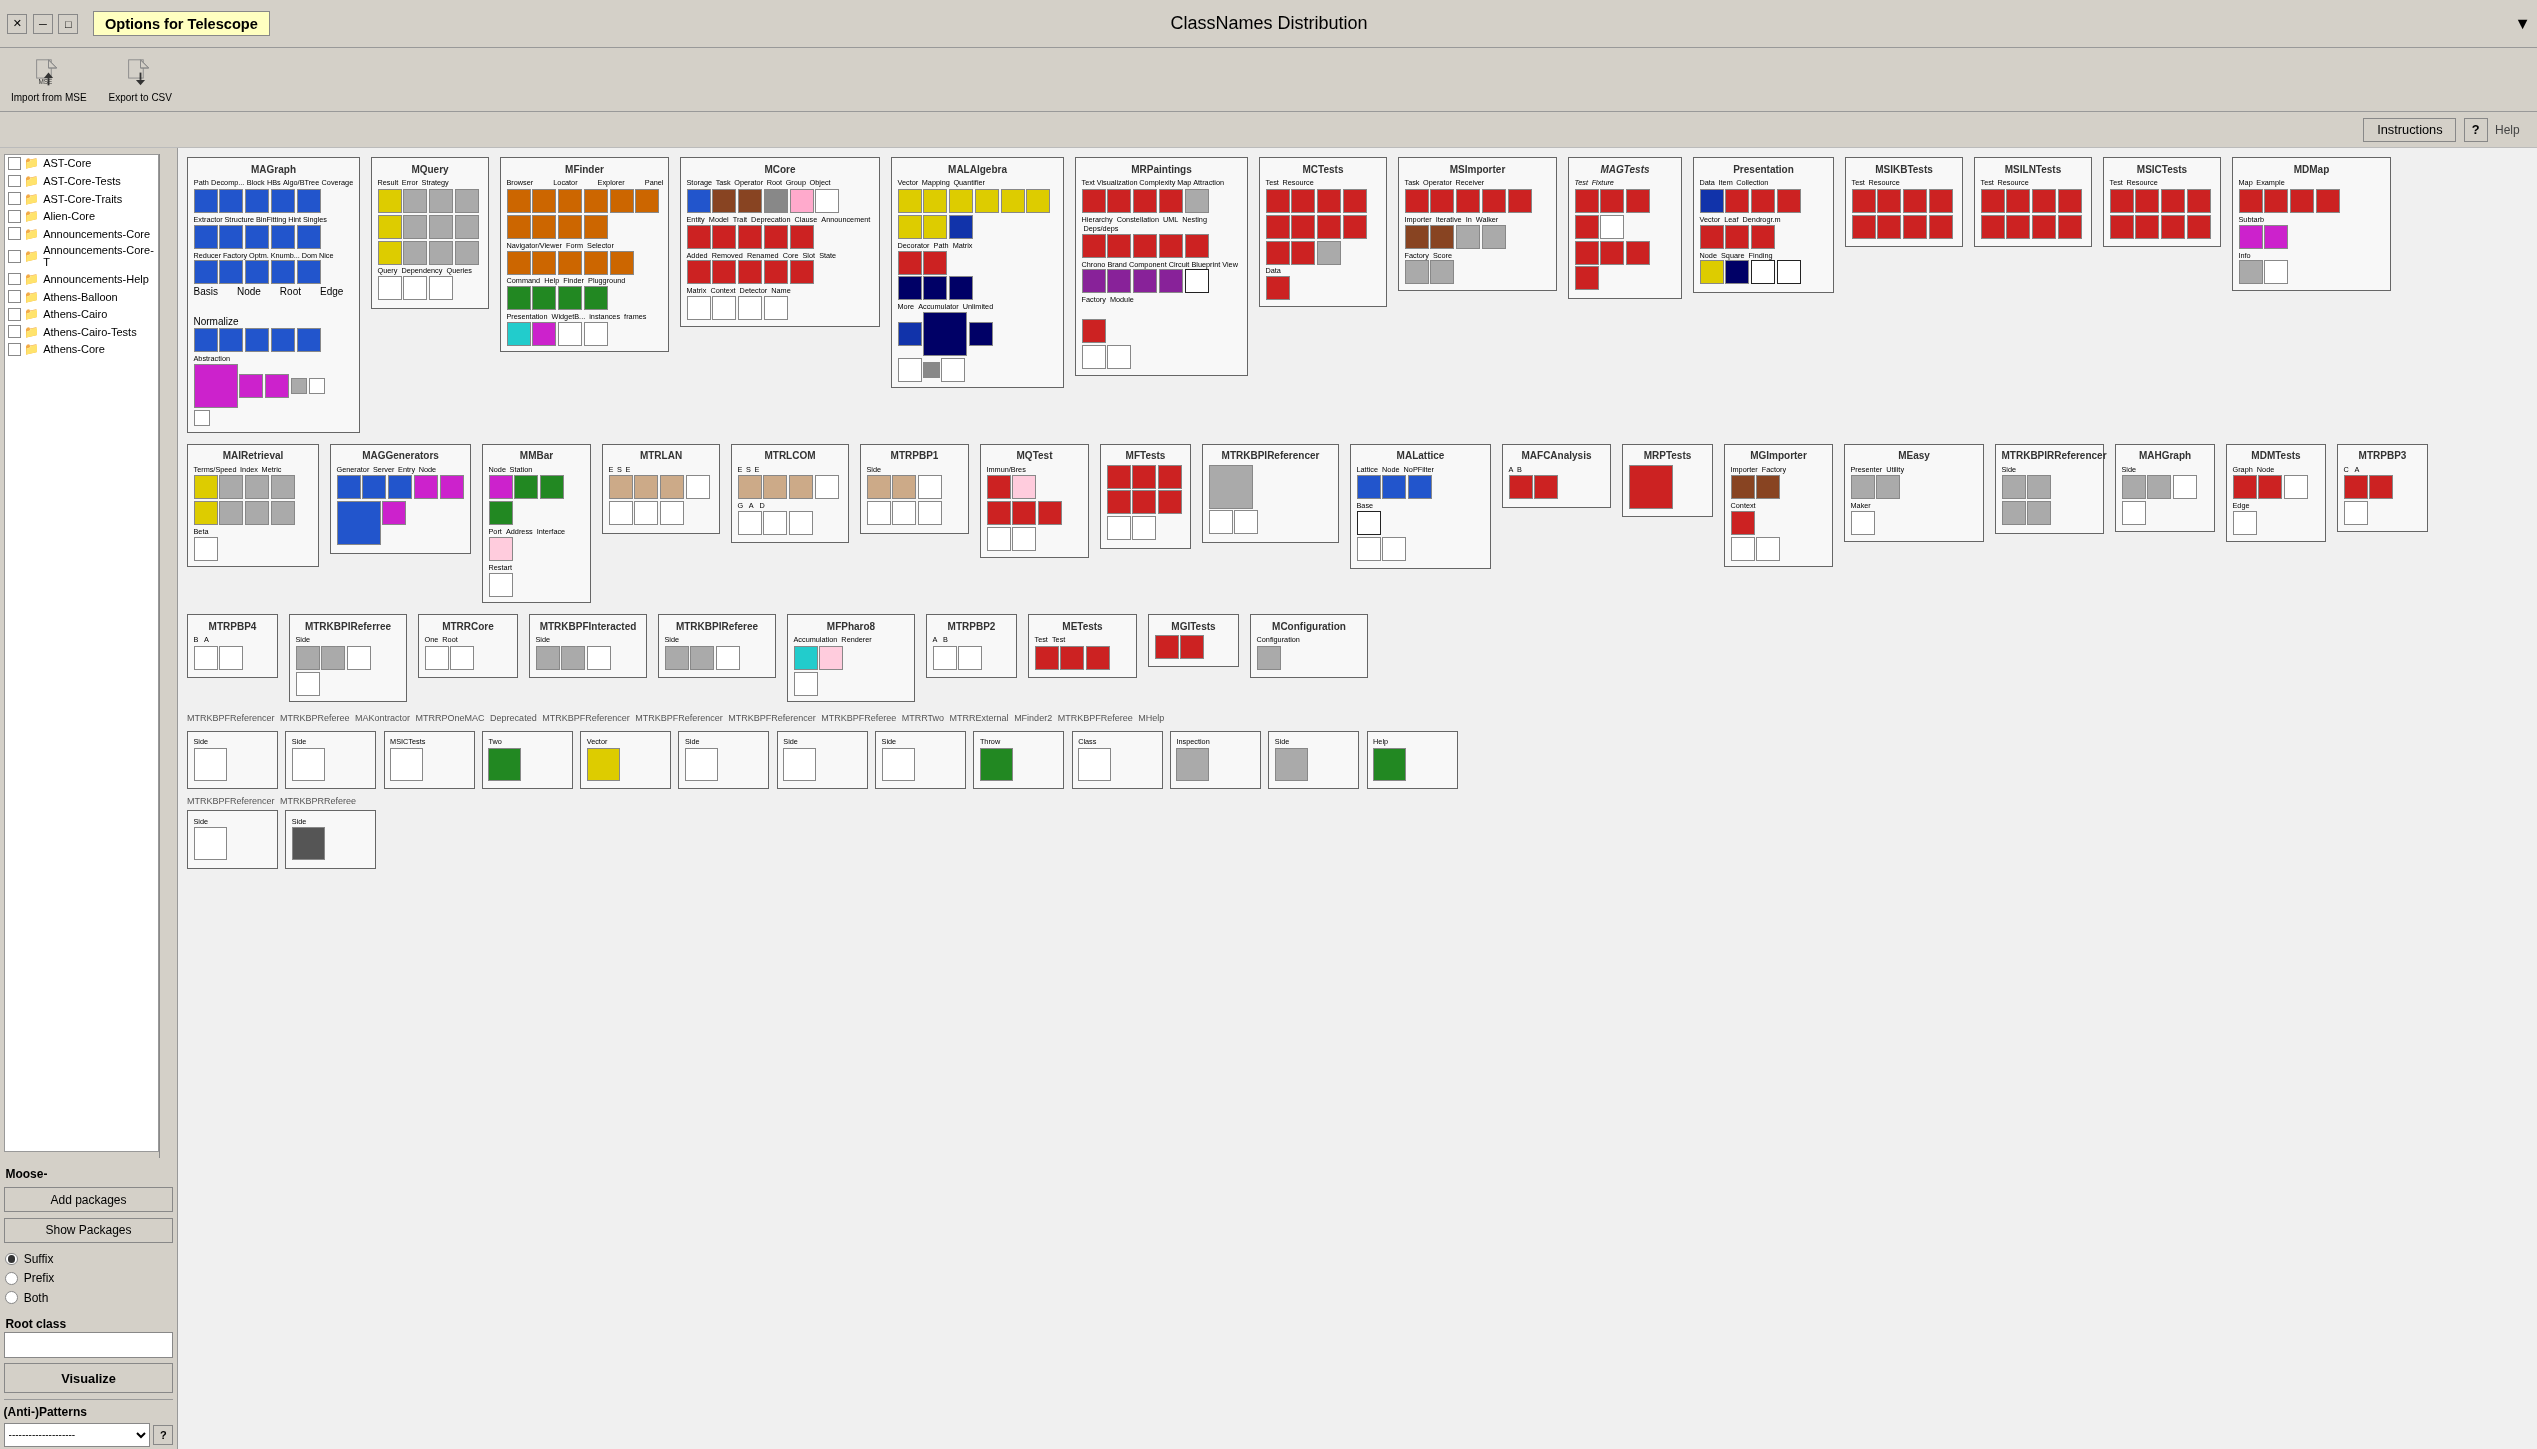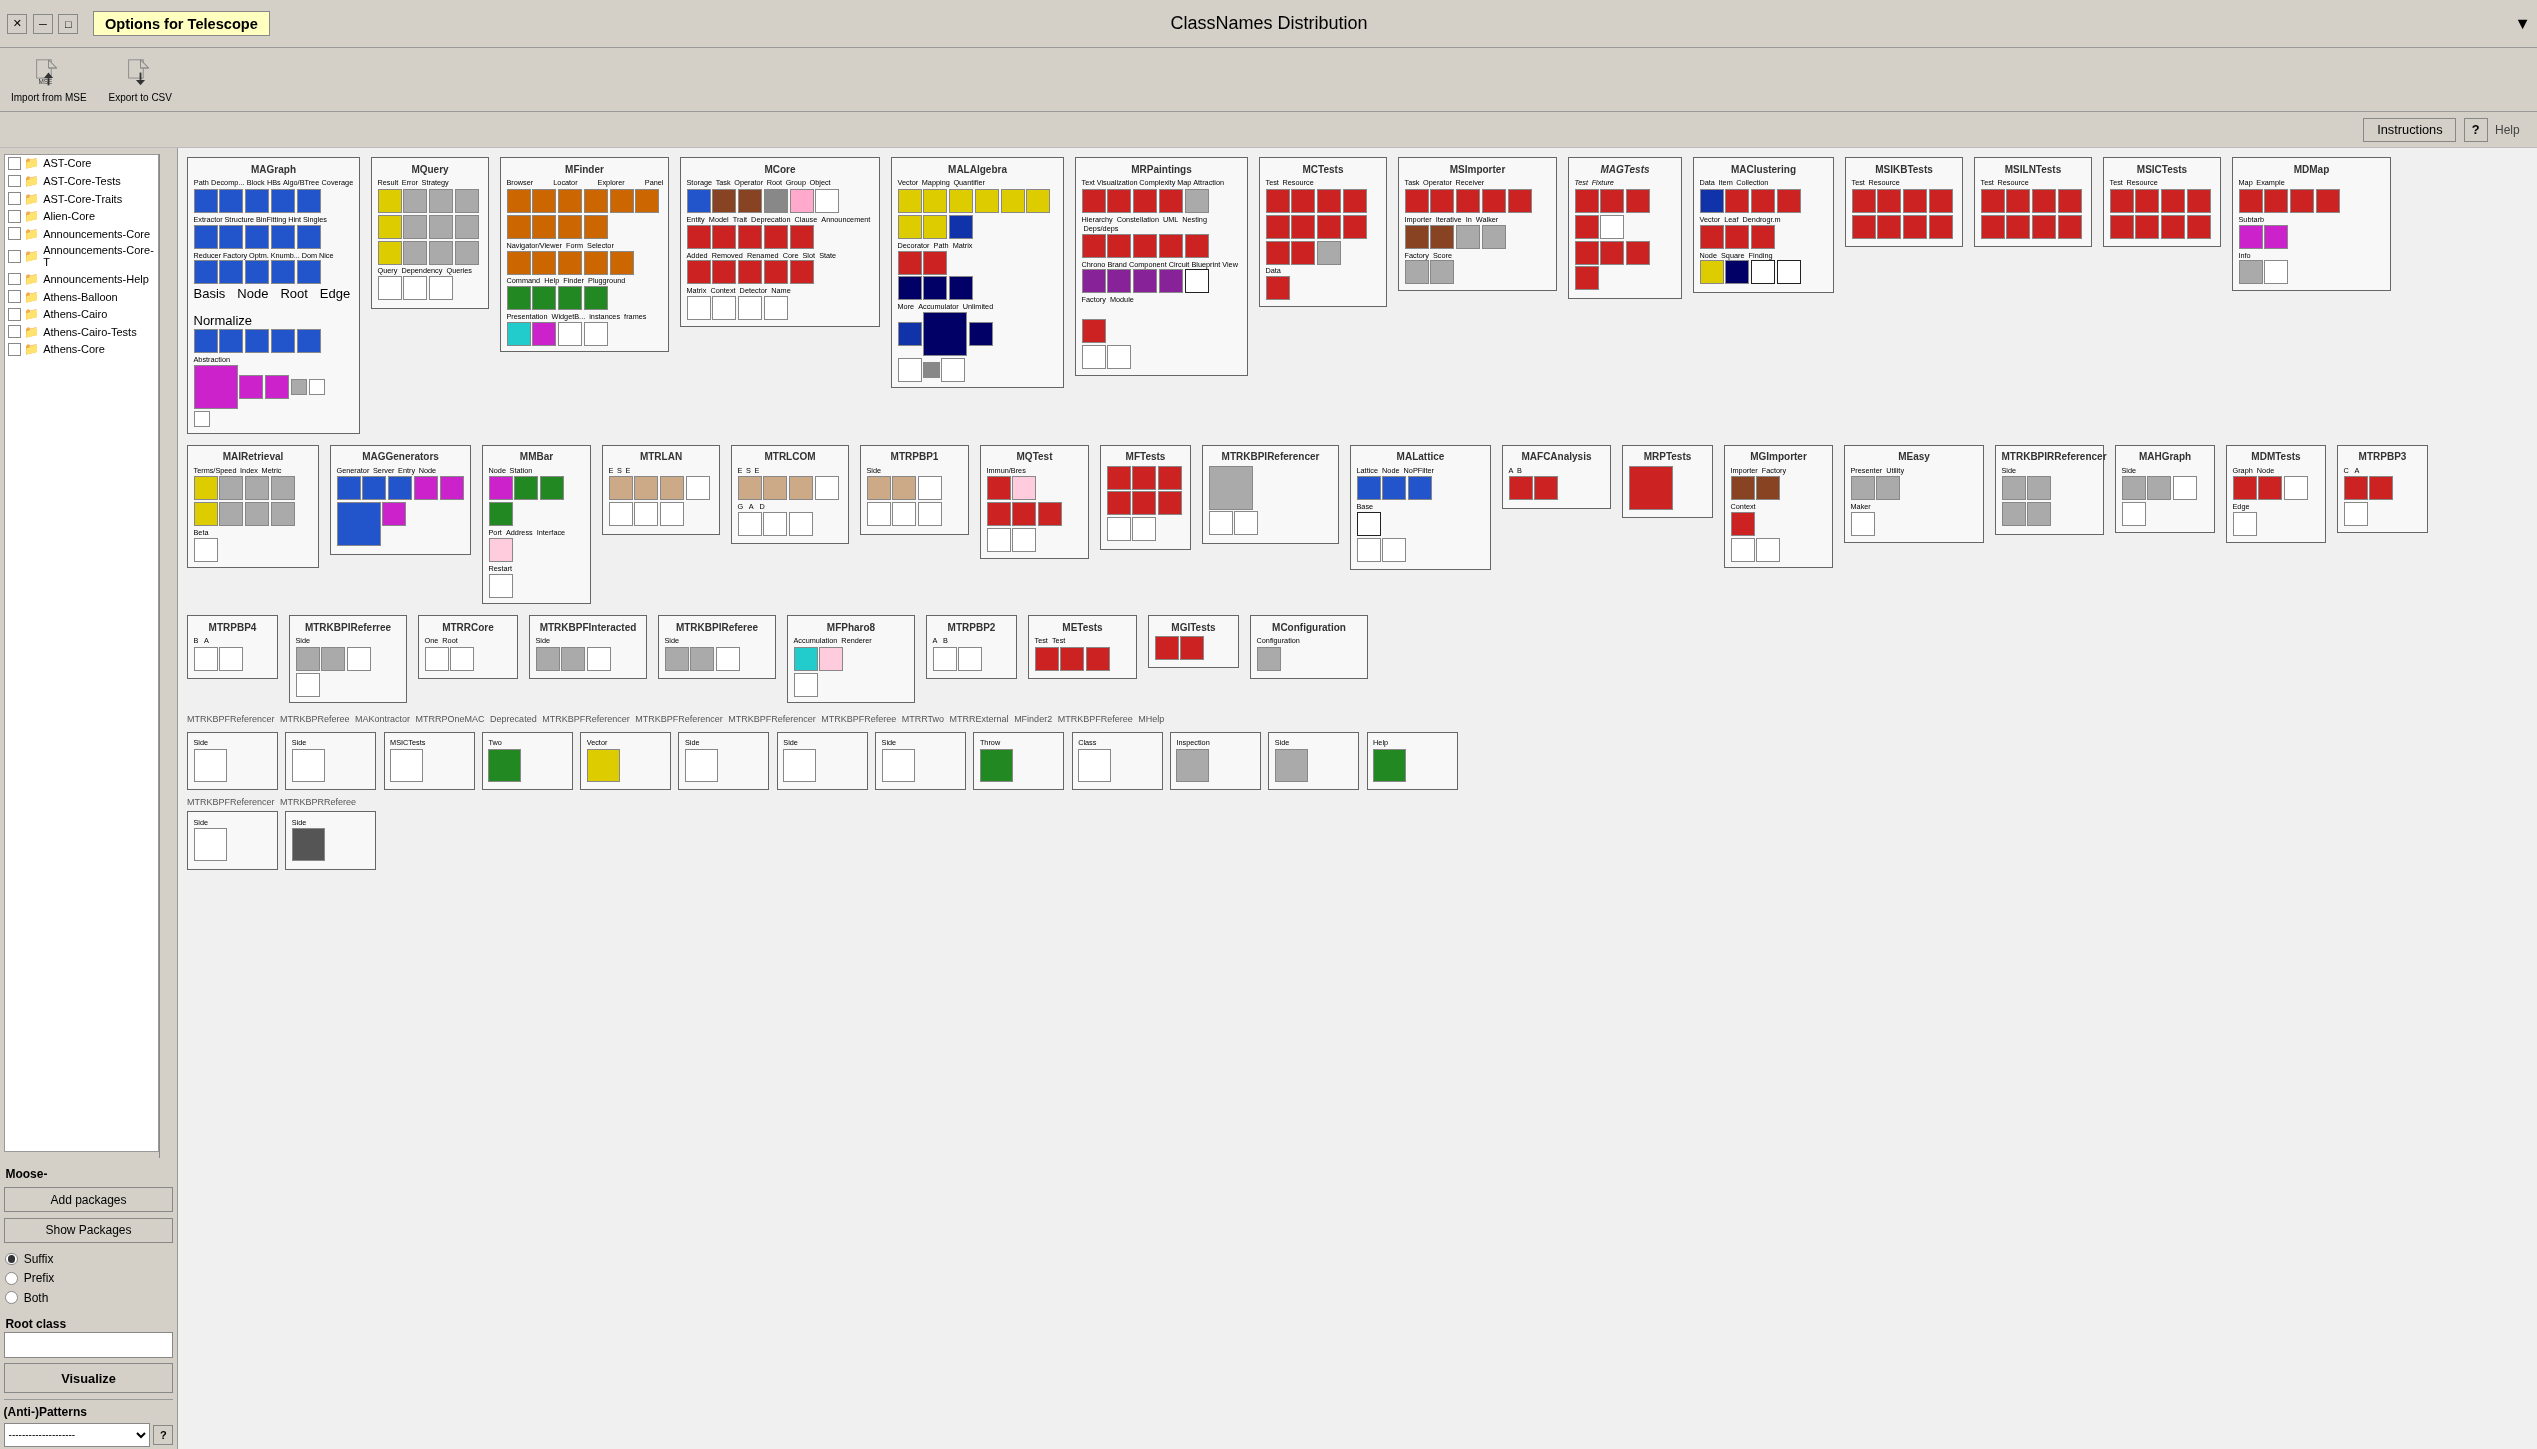--- a/index.html
+++ b/index.html
@@ -507,21 +507,21 @@
             <span>Dom</span>
             <span>Nice</span>
         </div>
         <div style="display:flex; gap:1.8px; margin-bottom:1.8px; flex-wrap:wrap;">
           <div class="sq c-blue"></div>
           <div class="sq c-blue"></div>
           <div class="sq c-blue"></div>
           <div class="sq c-blue"></div>
           <div class="sq c-blue"></div>
         </div>
-        <div style="font-size:13px; display:flex; gap:12px; flex-wrap:wrap; margin-bottom:0.9px;">
+        <div style="font-size:10px; display:flex; gap:19px; flex-wrap:wrap; margin-bottom:0.9px;">
           <span>Basis</span>
             <span>Node</span>
             <span>Root</span>
             <span>Edge</span>
             <span>Normalize</span>
         </div>
         <div style="display:flex; gap:1.8px; margin-bottom:1.8px; align-items:center;">
           <div class="sq c-blue"></div>
           <div class="sq c-blue"></div>
           <div class="sq c-blue"></div>
@@ -820,21 +820,21 @@
         </div>
         <div style="display:flex; gap:1.8px; margin-bottom:1.8px; flex-wrap:wrap;">
           <div class="sq c-red"></div>
           <div class="sq c-red"></div>
           <div class="sq c-red"></div>
           <div class="sq c-red"></div>
         </div>
       </div>
 
       <div class="package-box" style="width:141px;">
-        <div class="package-title">MAClustering</div>
+        <div class="package-title">Presentation</div>
         <div style="font-size:7.3px; display:flex; gap:3.6px; margin-bottom:1.8px;">
           <span>Data</span>
             <span>Item</span>
             <span>Collection</span>
         </div>
         <div style="display:flex; gap:1.8px; margin-bottom:1.8px; flex-wrap:wrap;">
           <div class="sq c-dblue"></div>
           <div class="sq c-red"></div>
           <div class="sq c-red"></div>
           <div class="sq c-red"></div>

